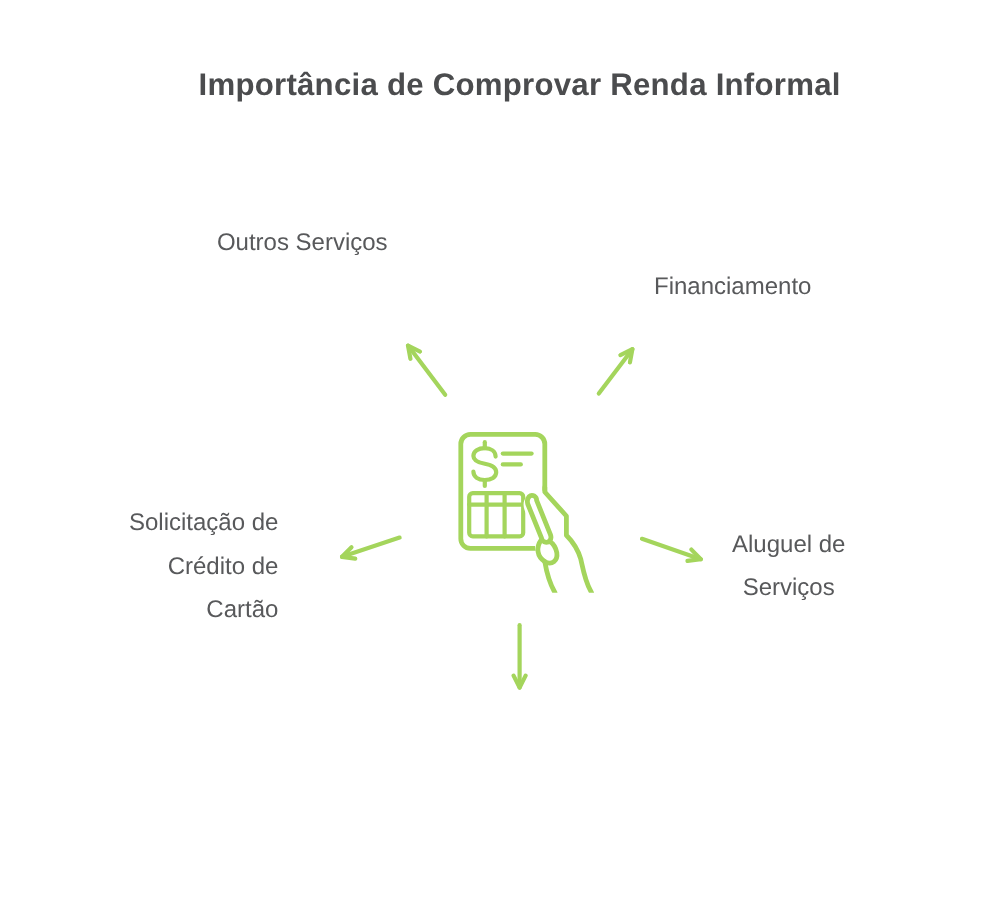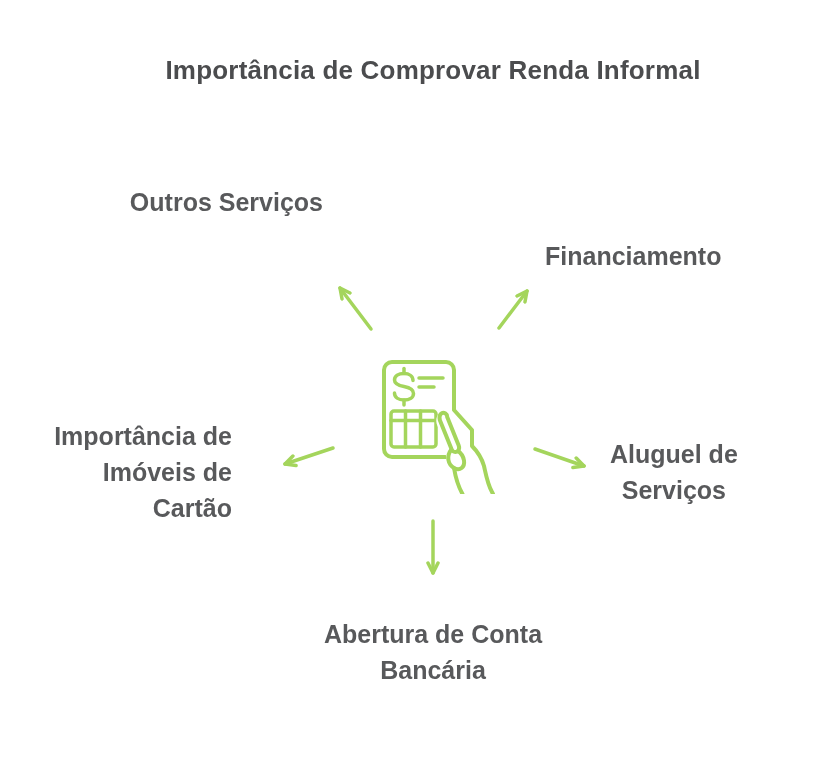--- a/index.html
+++ b/index.html
@@ -24,27 +24,27 @@
     left: 433px;
     transform: translateX(-50%);
     white-space: nowrap;
     font-size: 26px;
     font-weight: 700;
     color: var(--title-gray);
     letter-spacing: 0.2px;
   }
   .node {
     position: absolute;
-    font-size: 25px;
-    font-weight: 700;
+    font-size: 20px;
+    font-weight: 400;
     color: var(--label-gray);
     line-height: 36px;
   }
   .node-top-left   { top: 184px; right: 508px; text-align: right; }
-  .node-top-right  { top: 238px; left: 545px;  text-align: right; }
+  .node-top-right  { top: 221px; left: 545px;  text-align: right; }
   .node-left       { top: 418px; right: 599px; text-align: right; }
   .node-right      { top: 436px; left: 610px;  text-align: center; }
   .node-bottom     { top: 616px; left: 433px; transform: translateX(-50%); text-align: center; white-space: nowrap; }
   .arrows, .center-icon { position: absolute; }
   .arrows { inset: 0; width: 831px; height: 759px; }
   .center-icon { left: 381px; top: 354px; width: 122px; height: 140px; }
   .st {
     fill: none;
     stroke: var(--accent-green);
     stroke-linecap: round;
@@ -104,28 +104,24 @@
 
   <div class="node node-top-left">
     <div>Outros Serviços</div>
   </div>
 
   <div class="node node-top-right">
     <div>Financiamento</div>
   </div>
 
   <div class="node node-left">
-    <div>Importância de</div>
-    <div>Imóveis de</div>
+    <div>Solicitação de</div>
+    <div>Crédito de</div>
     <div>Cartão</div>
   </div>
 
   <div class="node node-right">
     <div>Aluguel de</div>
     <div>Serviços</div>
   </div>
 
-  <div class="node node-bottom">
-    <div>Abertura de Conta</div>
-    <div>Bancária</div>
-  </div>
 
 </div>
 
 </body></html>

